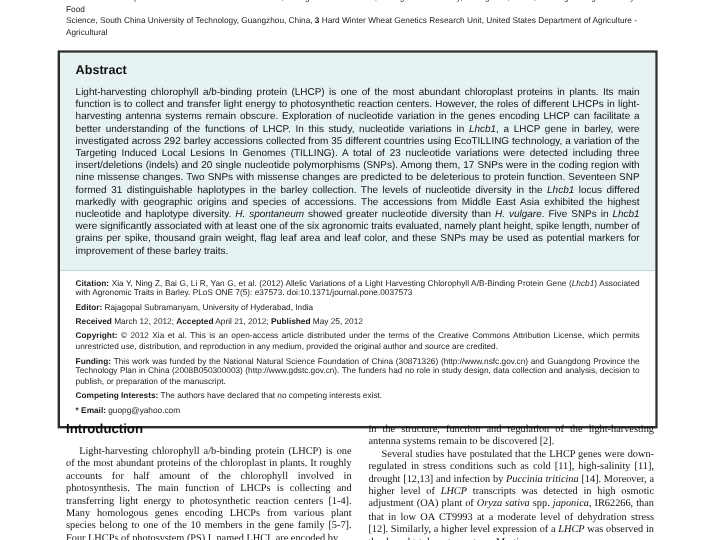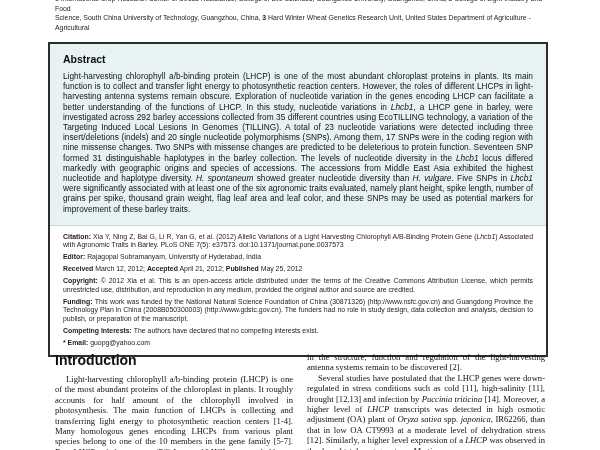--- a/index.html
+++ b/index.html
@@ -20,21 +20,21 @@
   .abstract{background:#e7f3f2;padding:9px 13px 11px;border-bottom:1px solid #c2d6d5;}
   .abstract h2{font-size:10.5px;font-weight:700;margin:0 0 6px;color:#0f0f0f;}
   .abstract p{font-size:8.3px;line-height:10.2px;text-align:justify;margin:0;color:#131313;}
   .metadata{background:#ffffff;padding:7px 13px 8px;}
   .meta-entry{font-size:6.9px;line-height:8.5px;text-align:justify;margin:0 0 3.5px;color:#1b1b1b;}
   .meta-entry:last-child{margin-bottom:0;}
 
   
   .columns{position:absolute;top:352px;left:55px;width:490px;height:98px;display:flex;gap:14px;overflow:hidden;}
   .col{width:238px;}
-  .col h2{font-family:"Liberation Sans",sans-serif;font-size:14px;font-weight:700;margin:0 0 6px;color:#0f0f0f;}
+  .col h2{font-family:"Liberation Sans",sans-serif;font-size:11px;font-weight:700;margin:0 0 6px;color:#0f0f0f;}
   .body-par{font-family:"Liberation Serif",serif;font-size:8.6px;line-height:10.4px;text-align:justify;margin:0;color:#111;}
   .indent{text-indent:11px;}
   i{font-style:italic;}
 </style>
 </head>
 <body>
 
 <div class="page">
 
   <div class="affil-clip">

